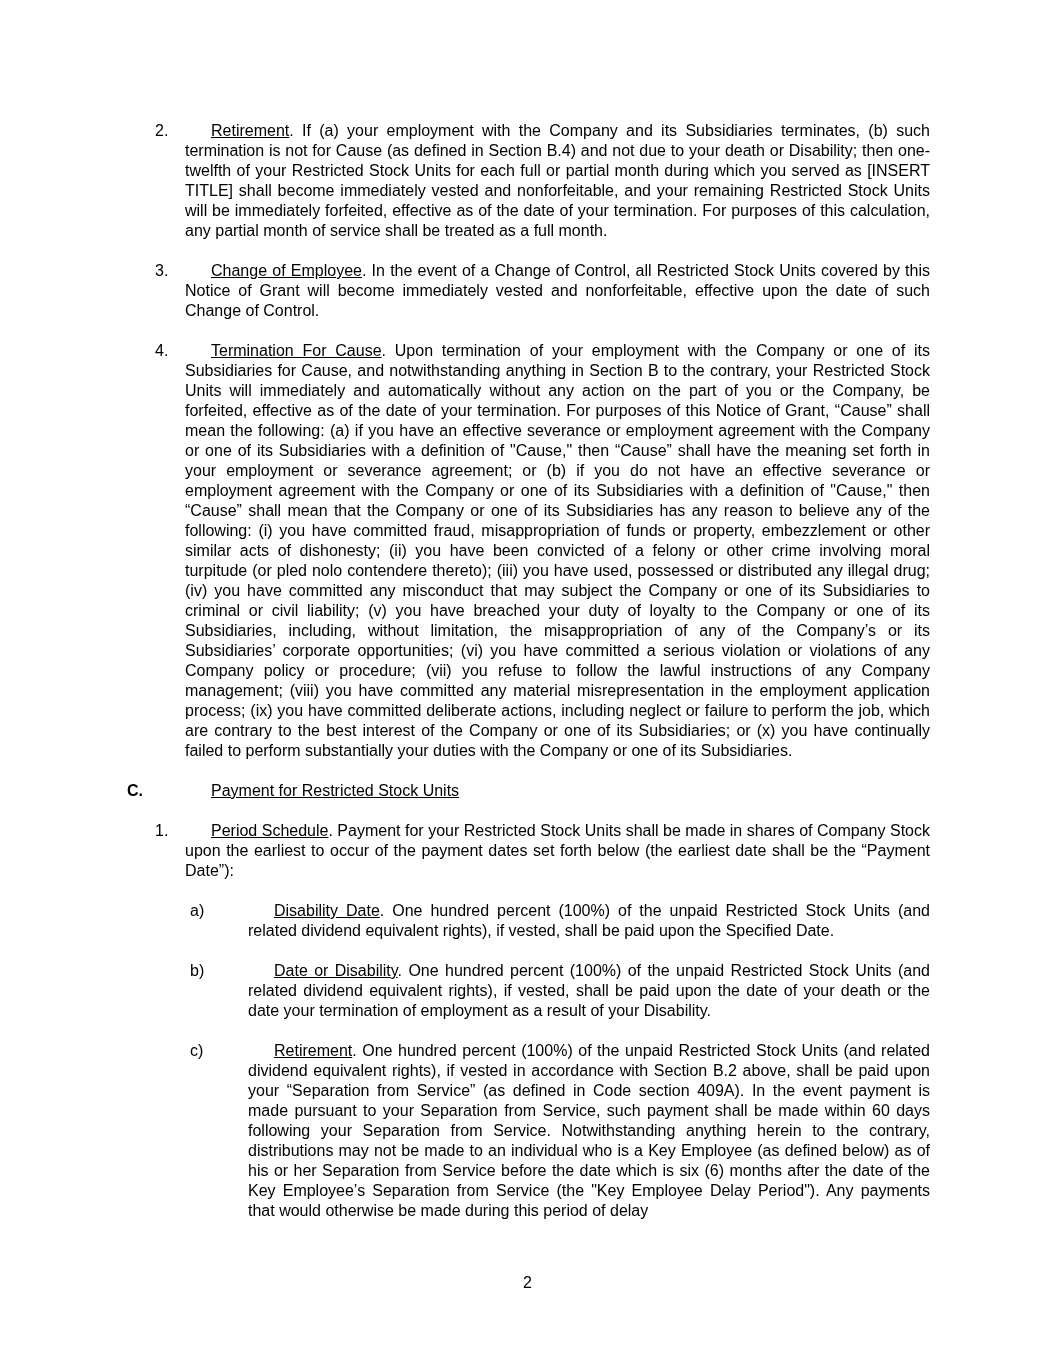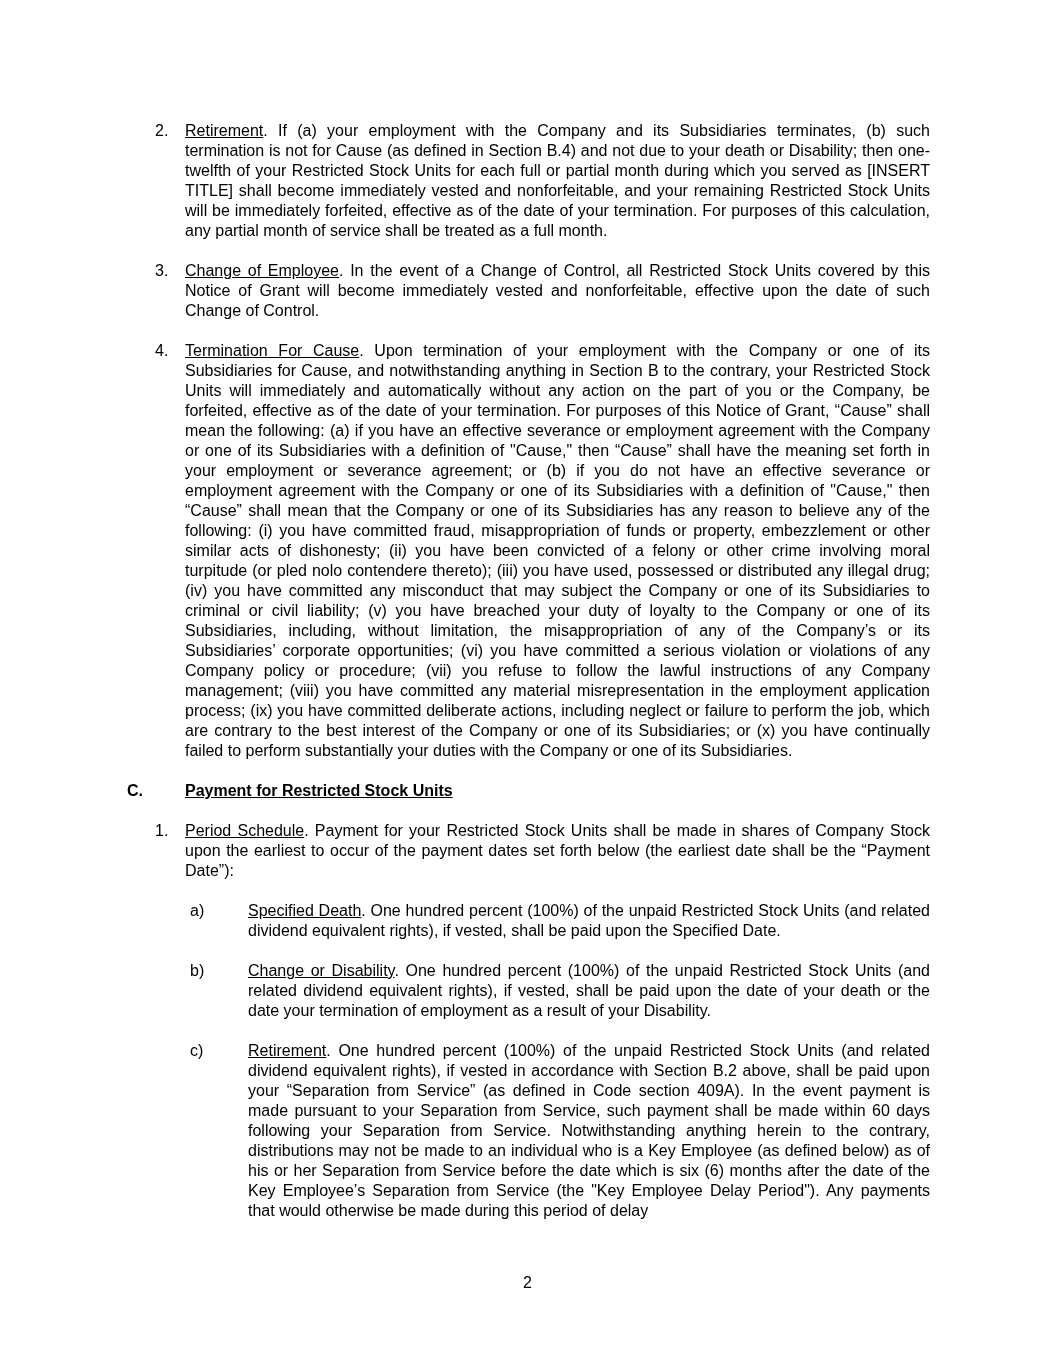--- a/index.html
+++ b/index.html
@@ -18,22 +18,22 @@
     line-height: 20px;
     padding: 121px 125px 0 127px;
     overflow: hidden;
   }
   .li { display: flex; margin-bottom: 20px; }
   .gut { flex: 0 0 58px; padding-left: 28px; }
   .c-label { padding-left: 0; font-weight: bold; }
   .txt { flex: 1; text-align: justify; }
   .sub { margin-left: 63px; }
   .gut2 { flex: 0 0 58px; }
-  .u { text-decoration: underline; }
-  .bold { font-weight: bold; }
+  .u { text-decoration: underline; margin-left: 26px; }
+  .bold { font-weight: normal; }
   .page-number {
     position: absolute;
     bottom: 72px;
     left: 0;
     width: 100%;
     text-align: center;
     font-size: 16px;
   }
 </style>
 </head>
@@ -61,26 +61,26 @@
     <p class="txt"><span class="u bold">Payment for Restricted Stock Units</span></p>
   </div>
 
   <div class="li">
     <div class="gut">1.</div>
     <p class="txt"><span class="u">Period Schedule</span><span>.  Payment for your Restricted Stock Units shall be made in shares of Company Stock upon the earliest to occur of the payment dates set forth below (the earliest date shall be the “Payment Date”):</span></p>
   </div>
 
   <div class="li sub">
     <div class="gut2">a)</div>
-    <p class="txt"><span class="u">Specified Death</span><span>.  One hundred percent (100%) of the unpaid Restricted Stock Units (and related dividend equivalent rights), if vested, shall be paid upon the Specified Date.</span></p>
+    <p class="txt"><span class="u">Disability Date</span><span>.  One hundred percent (100%) of the unpaid Restricted Stock Units (and related dividend equivalent rights), if vested, shall be paid upon the Specified Date.</span></p>
   </div>
 
   <div class="li sub">
     <div class="gut2">b)</div>
-    <p class="txt"><span class="u">Change or Disability</span><span>.  One hundred percent (100%) of the unpaid Restricted Stock Units (and related dividend equivalent rights), if vested, shall be paid upon the date of your death or the date your termination of employment as a result of your Disability.</span></p>
+    <p class="txt"><span class="u">Date or Disability</span><span>.  One hundred percent (100%) of the unpaid Restricted Stock Units (and related dividend equivalent rights), if vested, shall be paid upon the date of your death or the date your termination of employment as a result of your Disability.</span></p>
   </div>
 
   <div class="li sub">
     <div class="gut2">c)</div>
     <p class="txt"><span class="u">Retirement</span><span>.  One hundred percent (100%) of the unpaid Restricted Stock Units (and related dividend equivalent rights), if vested in accordance with Section B.2 above, shall be paid upon your “Separation from Service” (as defined in Code section 409A). In the event payment is made pursuant to your Separation from Service, such payment shall be made within 60 days following your Separation from Service. Notwithstanding anything herein to the contrary, distributions may not be made to an individual who is a Key Employee (as defined below) as of his or her Separation from Service before the date which is six (6) months after the date of the Key Employee’s Separation from Service (the "Key Employee Delay Period"). Any payments that would otherwise be made during this period of delay</span></p>
   </div>
 
   <div class="page-number">2</div>
 
 </div>

